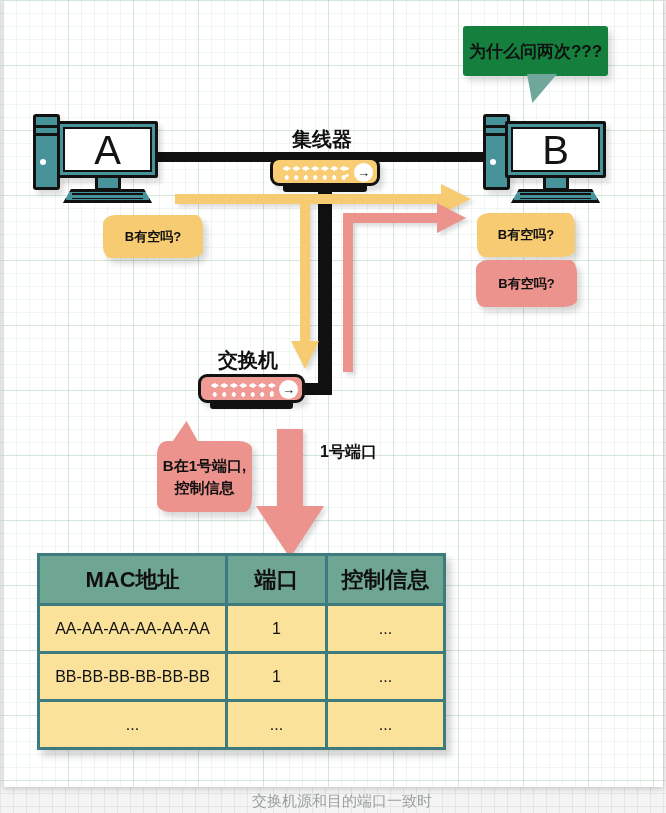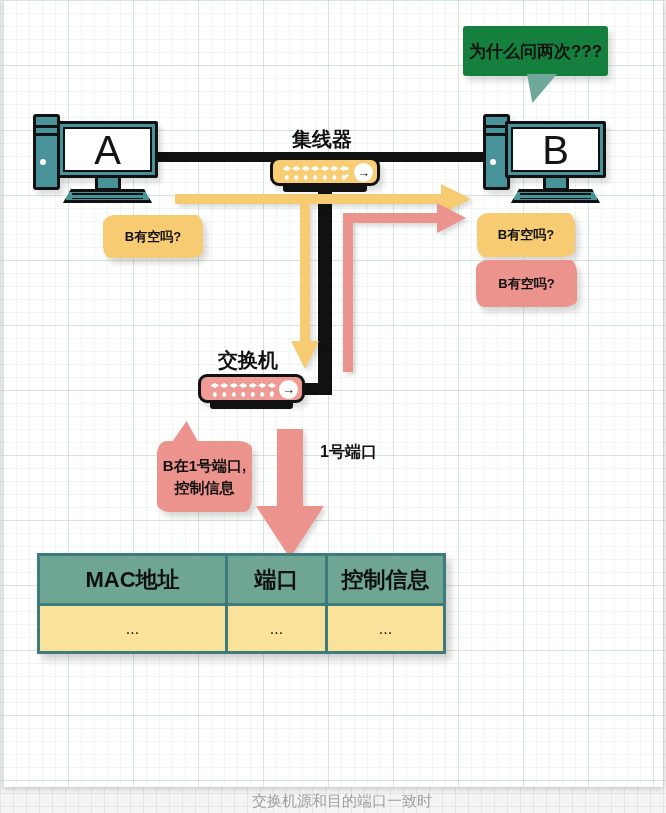--- a/index.html
+++ b/index.html
@@ -249,20 +249,30 @@
     </colgroup>
   <thead>
     <tr>
       <th>MAC地址</th>
       <th>端口</th>
       <th>控制信息</th>
     </tr>
   </thead>
   <tbody>
     <tr>
+      <td>AA-AA-AA-AA-AA-AA</td>
+      <td>1</td>
+      <td>...</td>
+    </tr>
+    <tr>
+      <td>BB-BB-BB-BB-BB-BB</td>
+      <td>1</td>
+      <td>...</td>
+    </tr>
+    <tr>
       <td>...</td>
       <td>...</td>
       <td>...</td>
     </tr>
   </tbody>
 </table>
 
 <div class="abs caption" style="left:9px; top:792px;">交换机源和目的端口一致时</div>
 
 </body></html>

